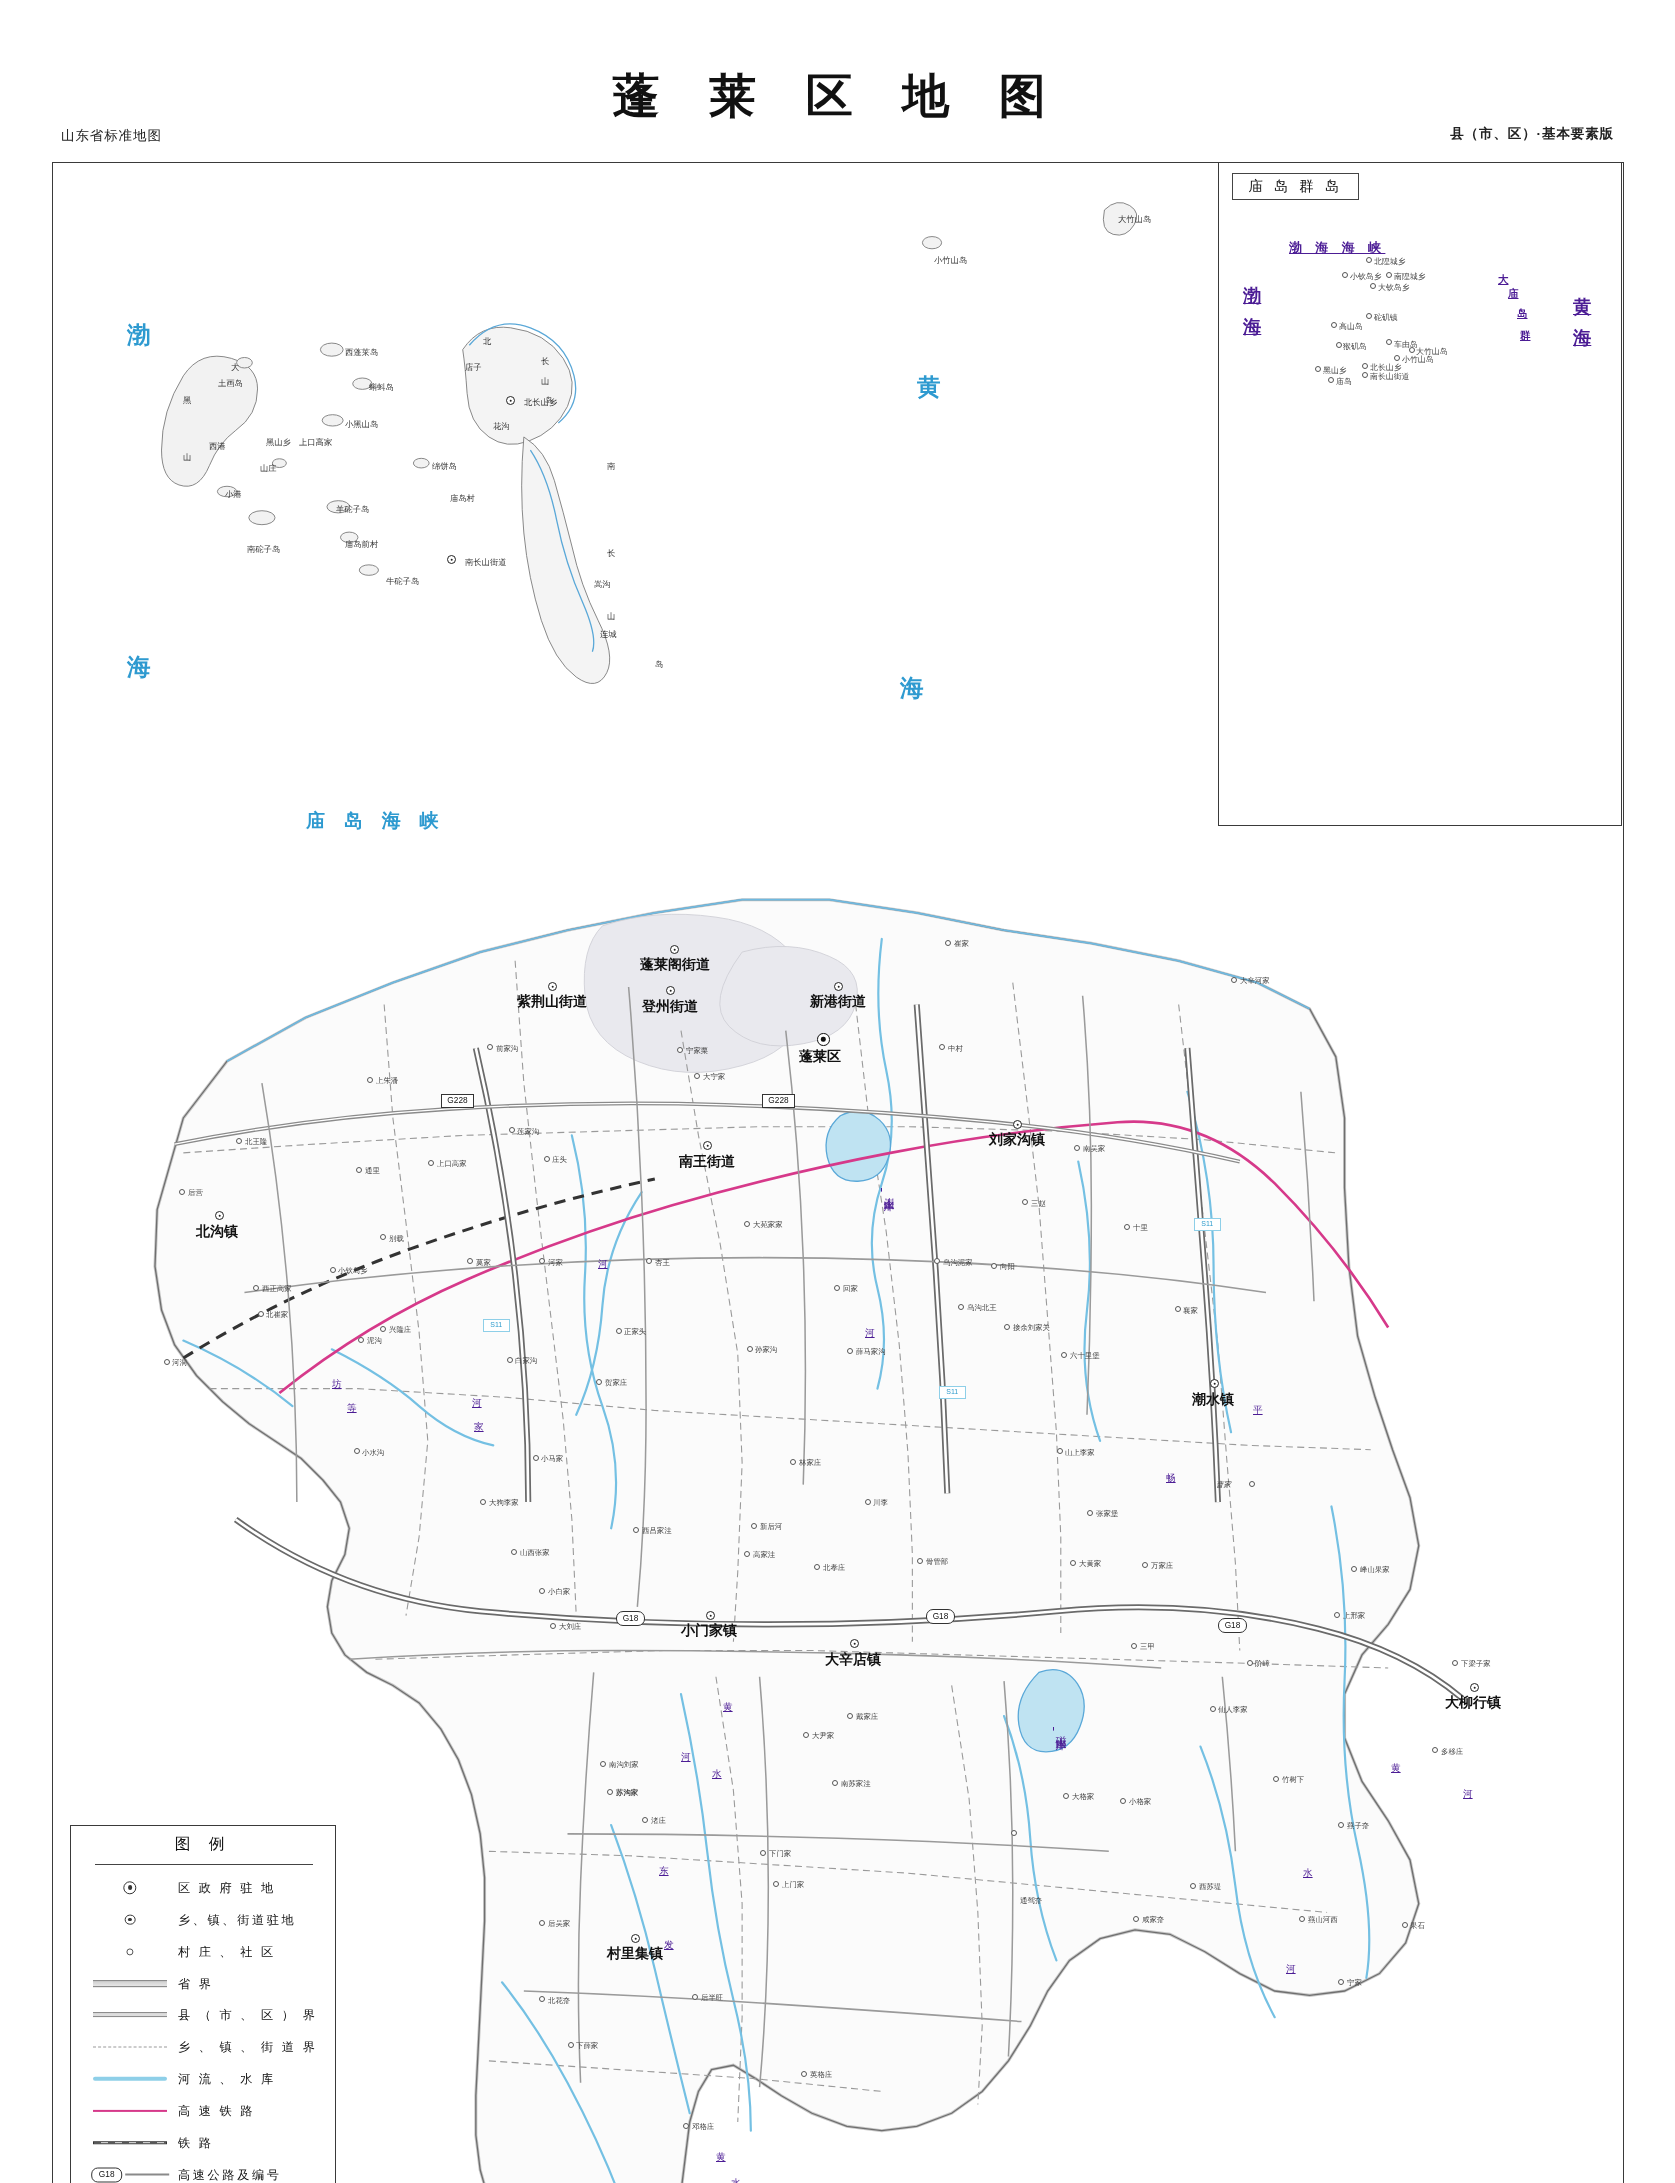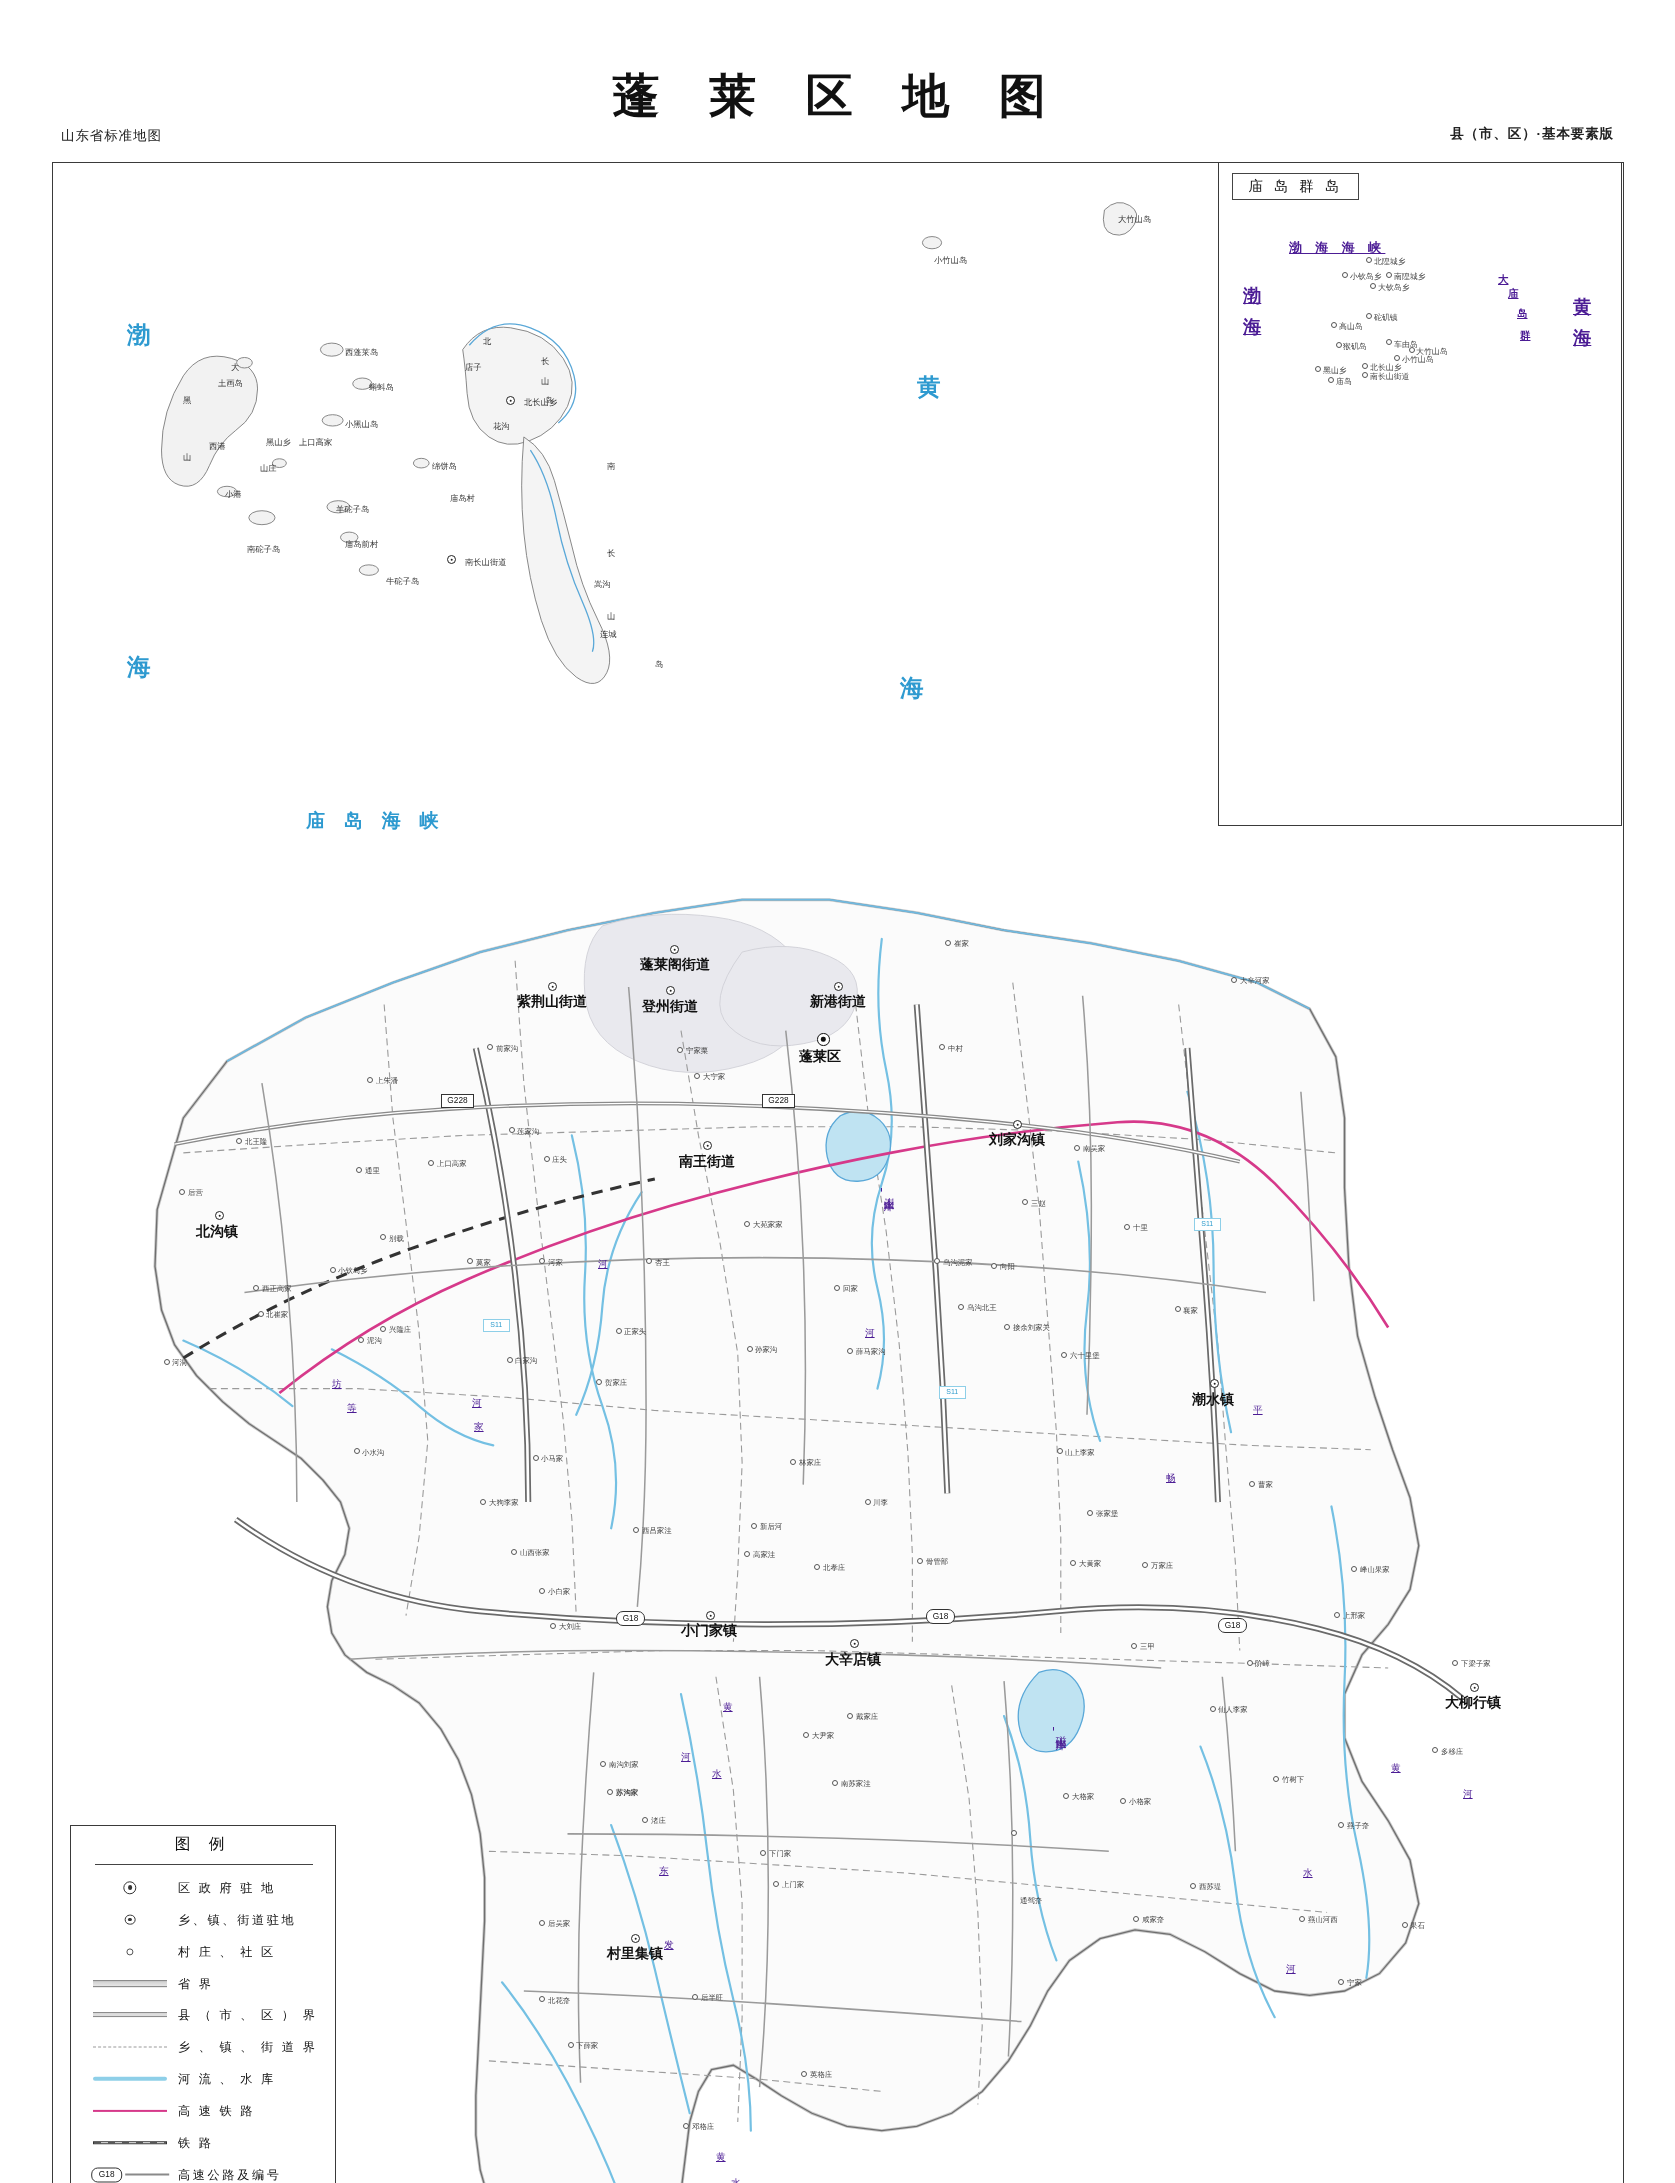--- a/index.html
+++ b/index.html
@@ -339,21 +339,21 @@
       <div class="mlabel xs" style="left: 943px; top: 1258px;">乌沟泥家</div>
       <div class="pt" style="left: 934px; top: 1258px;"></div>
       <div class="mlabel xs" style="left: 967px; top: 1303px;">乌沟北王</div>
       <div class="pt" style="left: 958px; top: 1304px;"></div>
       <div class="mlabel xs" style="left: 1013px; top: 1323px;">接余刘家关</div>
       <div class="pt" style="left: 1004px; top: 1324px;"></div>
       <div class="mlabel xs" style="left: 1183px; top: 1306px;">襄家</div>
       <div class="pt" style="left: 1175px; top: 1306px;"></div>
       <div class="mlabel xs" style="left: 1070px; top: 1351px;">六十里堡</div>
       <div class="pt" style="left: 1061px; top: 1352px;"></div>
-      <div class="mlabel xs" style="left: 1258px; top: 1480px;">曹家</div>
+      <div class="mlabel xs" style="left: 1216px; top: 1480px; font-style: italic;">曹家</div>
       <div class="pt" style="left: 1249px; top: 1481px;"></div>
       <div class="mlabel xs" style="left: 1065px; top: 1448px;">山上李家</div>
       <div class="pt" style="left: 1057px; top: 1448px;"></div>
       <div class="mlabel xs" style="left: 1096px; top: 1509px;">张家堡</div>
       <div class="pt" style="left: 1087px; top: 1510px;"></div>
       <div class="mlabel xs" style="left: 1079px; top: 1559px;">大黄家</div>
       <div class="pt" style="left: 1070px; top: 1560px;"></div>
       <div class="mlabel xs" style="left: 1151px; top: 1561px;">万家庄</div>
       <div class="pt" style="left: 1142px; top: 1562px;"></div>
       <div class="mlabel xs" style="left: 1360px; top: 1565px;">峰山果家</div>

